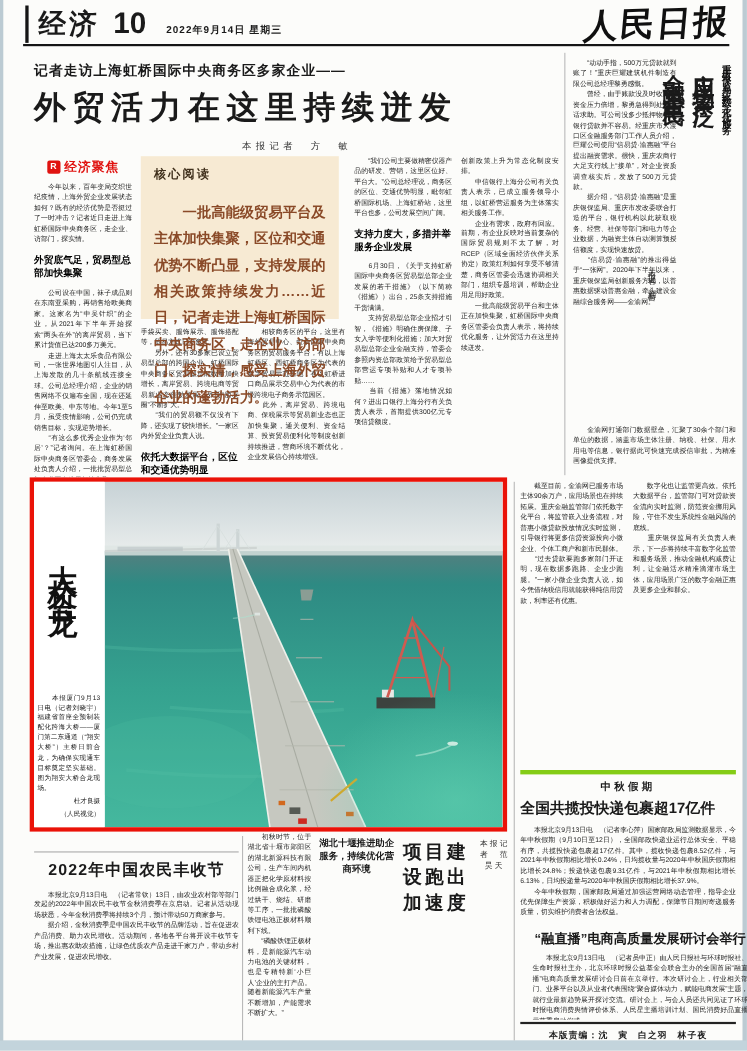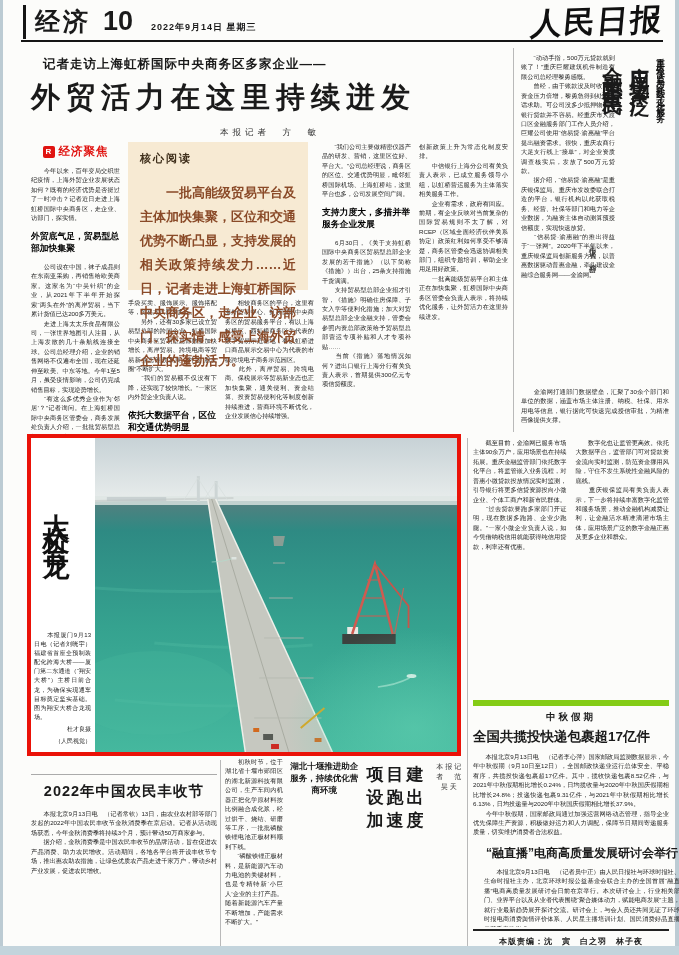--- a/index.html
+++ b/index.html
@@ -13,21 +13,21 @@
   .mast-rule{left:18px;top:40px;width:642px;height:2px;background:#151515;}
   .mast-left{left:20px;top:5px;display:flex;align-items:baseline;border-left:3px solid #151515;padding-left:9px;height:34px;}
   .mast-section{font-size:25px;font-weight:900;letter-spacing:3px;}
   .mast-pagenum{font-size:27px;font-weight:bold;margin-left:12px;}
   .mast-date{font-size:9px;font-weight:bold;margin-left:18px;letter-spacing:1px;}
   .brand{right:12px;top:1px;font-family:"DejaVu Serif","Liberation Serif",serif;font-size:31px;
          font-weight:bold;transform:skewX(-7deg) rotate(-2deg);letter-spacing:2px;color:#101010;}
 
   
   #lead{left:28px;top:46px;width:478px;height:388px;}
-  .lead-kicker{font-size:12.5px;font-weight:bold;letter-spacing:1px;margin:10px 0 0 12px;}
+  .lead-kicker{font-size:12.5px;font-weight:bold;letter-spacing:1px;margin:10px 0 0 0;}
   .lead-headline{font-size:29px;font-weight:900;text-align:left;letter-spacing:6px;margin-top:5px;}
   .lead-byline{text-align:center;font-size:8.5px;margin-top:9px;letter-spacing:4px;color:#333;}
   .lead-cols{position:absolute;left:0;top:96px;right:0;bottom:0;display:flex;gap:8px;}
   .col{width:89px;flex:none;overflow:hidden;font-size:6.2px;}
   .col-sub{font-weight:bold;font-size:8.8px;line-height:1.45;margin:7px 0;color:#000;text-align:left;}
   .badge{display:flex;align-items:center;justify-content:center;gap:4px;margin:2px 0 7px;}
   .badge-icon{width:12px;height:12px;background:#e01310;color:#fff;font-size:8px;font-weight:bold;
               display:flex;align-items:center;justify-content:center;border-radius:2px;}
   .badge-label{color:#e01310;font-weight:bold;font-size:11.5px;letter-spacing:1px;}
   .core-box{position:absolute;left:97px;top:0;width:180px;height:148px;background:#f7ead3;
@@ -69,21 +69,21 @@
   .hv-body{margin-top:7px;font-size:6.2px;height:112px;overflow:hidden;}
 
   #shiyan{left:222px;top:757px;width:240px;height:191px;display:flex;gap:7px;}
   .sy-col1{width:58px;flex:none;font-size:6.2px;overflow:hidden;}
   .sy-right{flex:1;display:flex;flex-direction:row;}
   .sy-kicker{text-align:center;font-size:8.5px;font-weight:bold;margin-top:4px;}
   .sy-headline{text-align:center;font-size:17px;font-weight:900;letter-spacing:3px;margin-top:6px;}
   .sy-byline{text-align:center;font-size:7px;margin-top:5px;letter-spacing:2px;color:#333;}
   .sy-body{margin-top:7px;flex:1;column-count:2;column-gap:8px;font-size:6.2px;overflow:hidden;}
 
-  #midautumn{left:470px;top:700px;width:196px;border-top:6px solid #84cc16;padding-top:5px;box-sizing:border-box;}
+  #midautumn{left:470px;top:700px;width:196px;border-top:4px solid #84cc16;padding-top:5px;box-sizing:border-box;}
   .ma-kicker{text-align:center;font-size:9.5px;font-weight:bold;letter-spacing:3px;}
   .ma-headline{text-align:left;font-size:13.5px;font-weight:700;margin-top:4px;}
   .ma-body{margin-top:6px;font-size:6.2px;height:97px;overflow:hidden;}
 
   #roundtable{left:481px;top:845px;width:196px;}
   .rz-headline{text-align:center;font-size:12px;font-weight:900;}
   .rz-body{margin-top:5px;font-size:6.2px;height:60px;overflow:hidden;}
   #footer-editors{left:470px;top:929px;width:196px;border-top:2px solid #222;padding-top:5px;
                   text-align:center;font-size:8px;font-weight:bold;letter-spacing:1px;}
   .edge-bottom{left:0;top:946px;width:679px;height:9px;background:#c3d4dc;position:absolute;}

